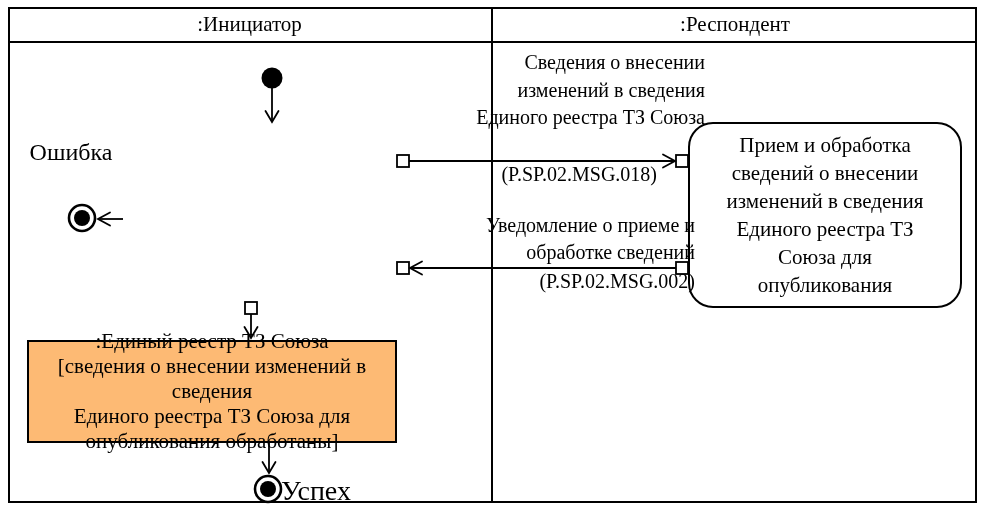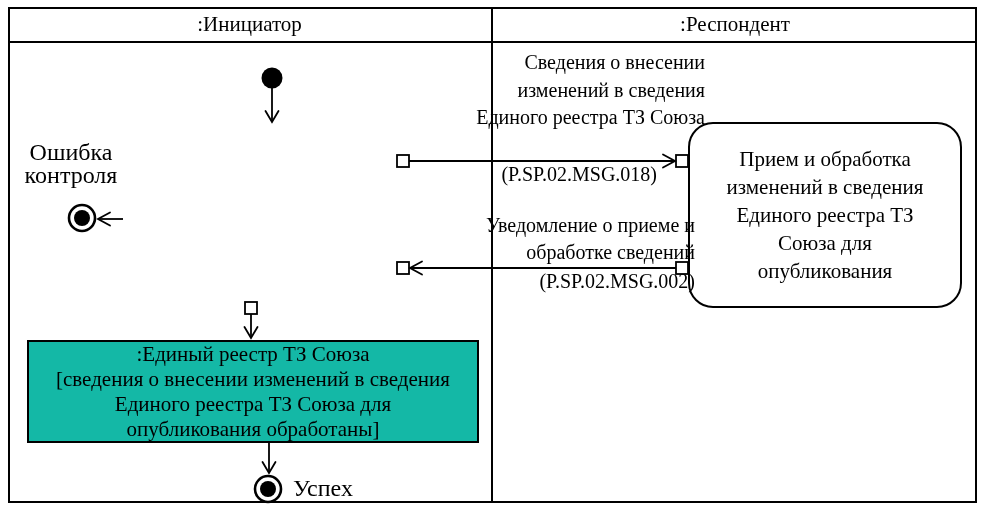--- a/index.html
+++ b/index.html
@@ -23,33 +23,33 @@
 
   
   .activity {
     border:2px solid #000; border-radius:17px; box-sizing:border-box; background:#fff;
     display:flex; flex-direction:column; align-items:center; justify-content:center;
     text-align:center;
   }
   .activity.left  { left:123px; top:125px; width:274px; height:178px; font-size:21px; line-height:33px; }
   .activity.right { left:688px; top:122px; width:274px; height:186px; font-size:21px; line-height:28px;border-radius:25px; }
   .object-node {
-    left:27px; top:340px; width:452px; height:103px; border:2px solid #000; box-sizing:border-box;
-    background:#14b8a6; display:flex; flex-direction:column; justify-content:center;
+    left:27px; top:340px; width:370px; height:103px; border:2px solid #000; box-sizing:border-box;
+    background:#fdba74; display:flex; flex-direction:column; justify-content:center;
     text-align:center; font-size:21px; line-height:25px;
   }
 
   
   .error-label   { left:10px;  top:141px; width:122px; text-align:center; font-size:24px; line-height:23px; }
   .msg { text-align:right; font-size:20px; }
   .msg1-lines { left:405px; top:49px;  width:300px; line-height:27.5px; }
   .msg1-id    { left:397px; top:163px; width:260px; }
   .msg2-lines { left:405px; top:212px; width:290px; line-height:27px; }
   .msg2-id    { left:405px; top:270px; width:290px; }
-  .success-label { left:293px; top:475px; font-size:24px; }
+  .success-label { left:281px; top:475px; font-size:28px; }
 
   svg.overlay { position:absolute; left:0; top:0; pointer-events:none; }
   svg .ln   { stroke:#000; stroke-width:1.8; fill:none; }
   svg .head { stroke:#000; stroke-width:1.8; fill:none; stroke-linecap:round; }
   svg .pin  { stroke:#000; stroke-width:1.8; fill:#fff; }
   svg .ring { stroke:#000; stroke-width:2.6; fill:#fff; }
   svg .dot  { fill:#000; }
 </style>
 </head>
 <body>
@@ -59,36 +59,36 @@
   <div class="abs frame"></div>
   <div class="abs header-line"></div>
   <div class="abs lane-divider"></div>
 
   <div class="abs lane-header left">:Инициатор</div>
   <div class="abs lane-header right">:Респондент</div>
 
 
   <div class="abs activity right">
     <div>Прием и обработка</div>
+    <div>сведений о внесении</div>
     <div>изменений в сведения</div>
     <div>Единого реестра ТЗ</div>
     <div>Союза для</div>
     <div>опубликования</div>
   </div>
 
   <div class="abs object-node">
     <div>:Единый реестр ТЗ Союза</div>
     <div>[сведения о внесении изменений в сведения</div>
     <div>Единого реестра ТЗ Союза для</div>
     <div>опубликования обработаны]</div>
   </div>
 
   <div class="abs error-label">
     <div>Ошибка</div>
-    <div>контроля</div>
   </div>
 
   <div class="abs msg msg1-lines">
     <div>Сведения о внесении</div>
     <div>изменений в сведения</div>
     <div>Единого реестра ТЗ Союза</div>
   </div>
   <div class="abs msg msg1-id">(P.SP.02.MSG.018)</div>
 
   <div class="abs msg msg2-lines">

